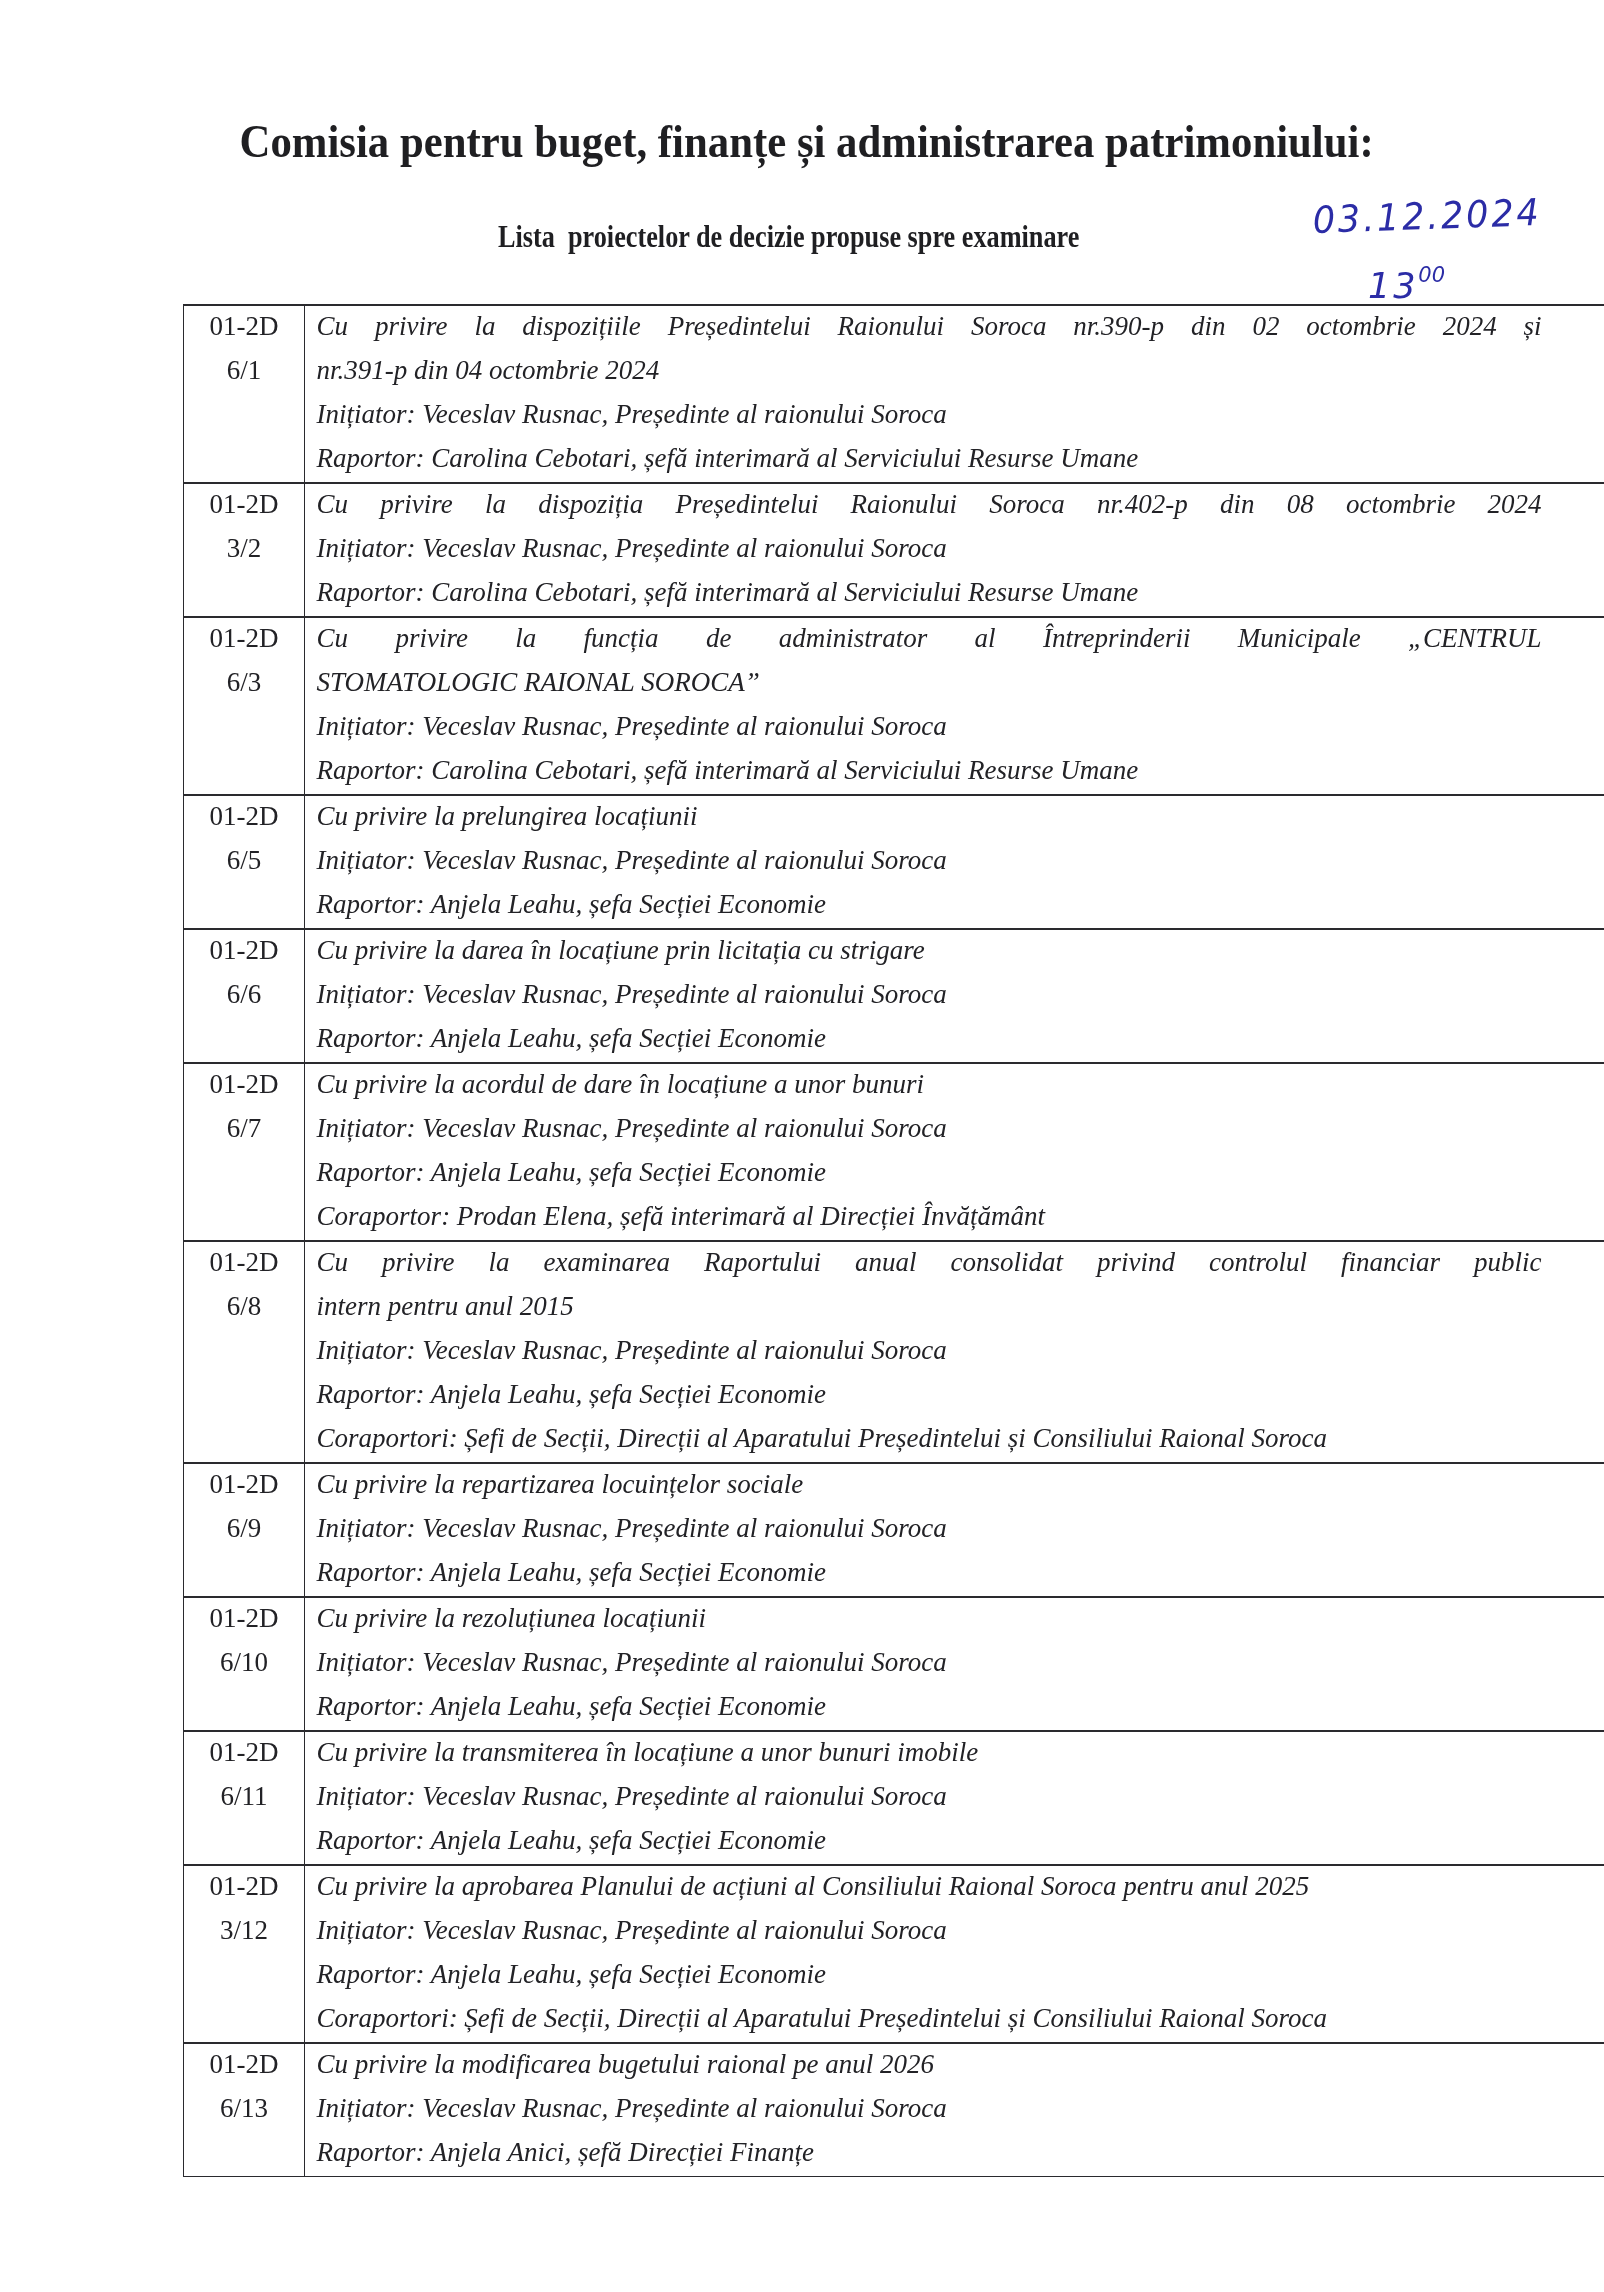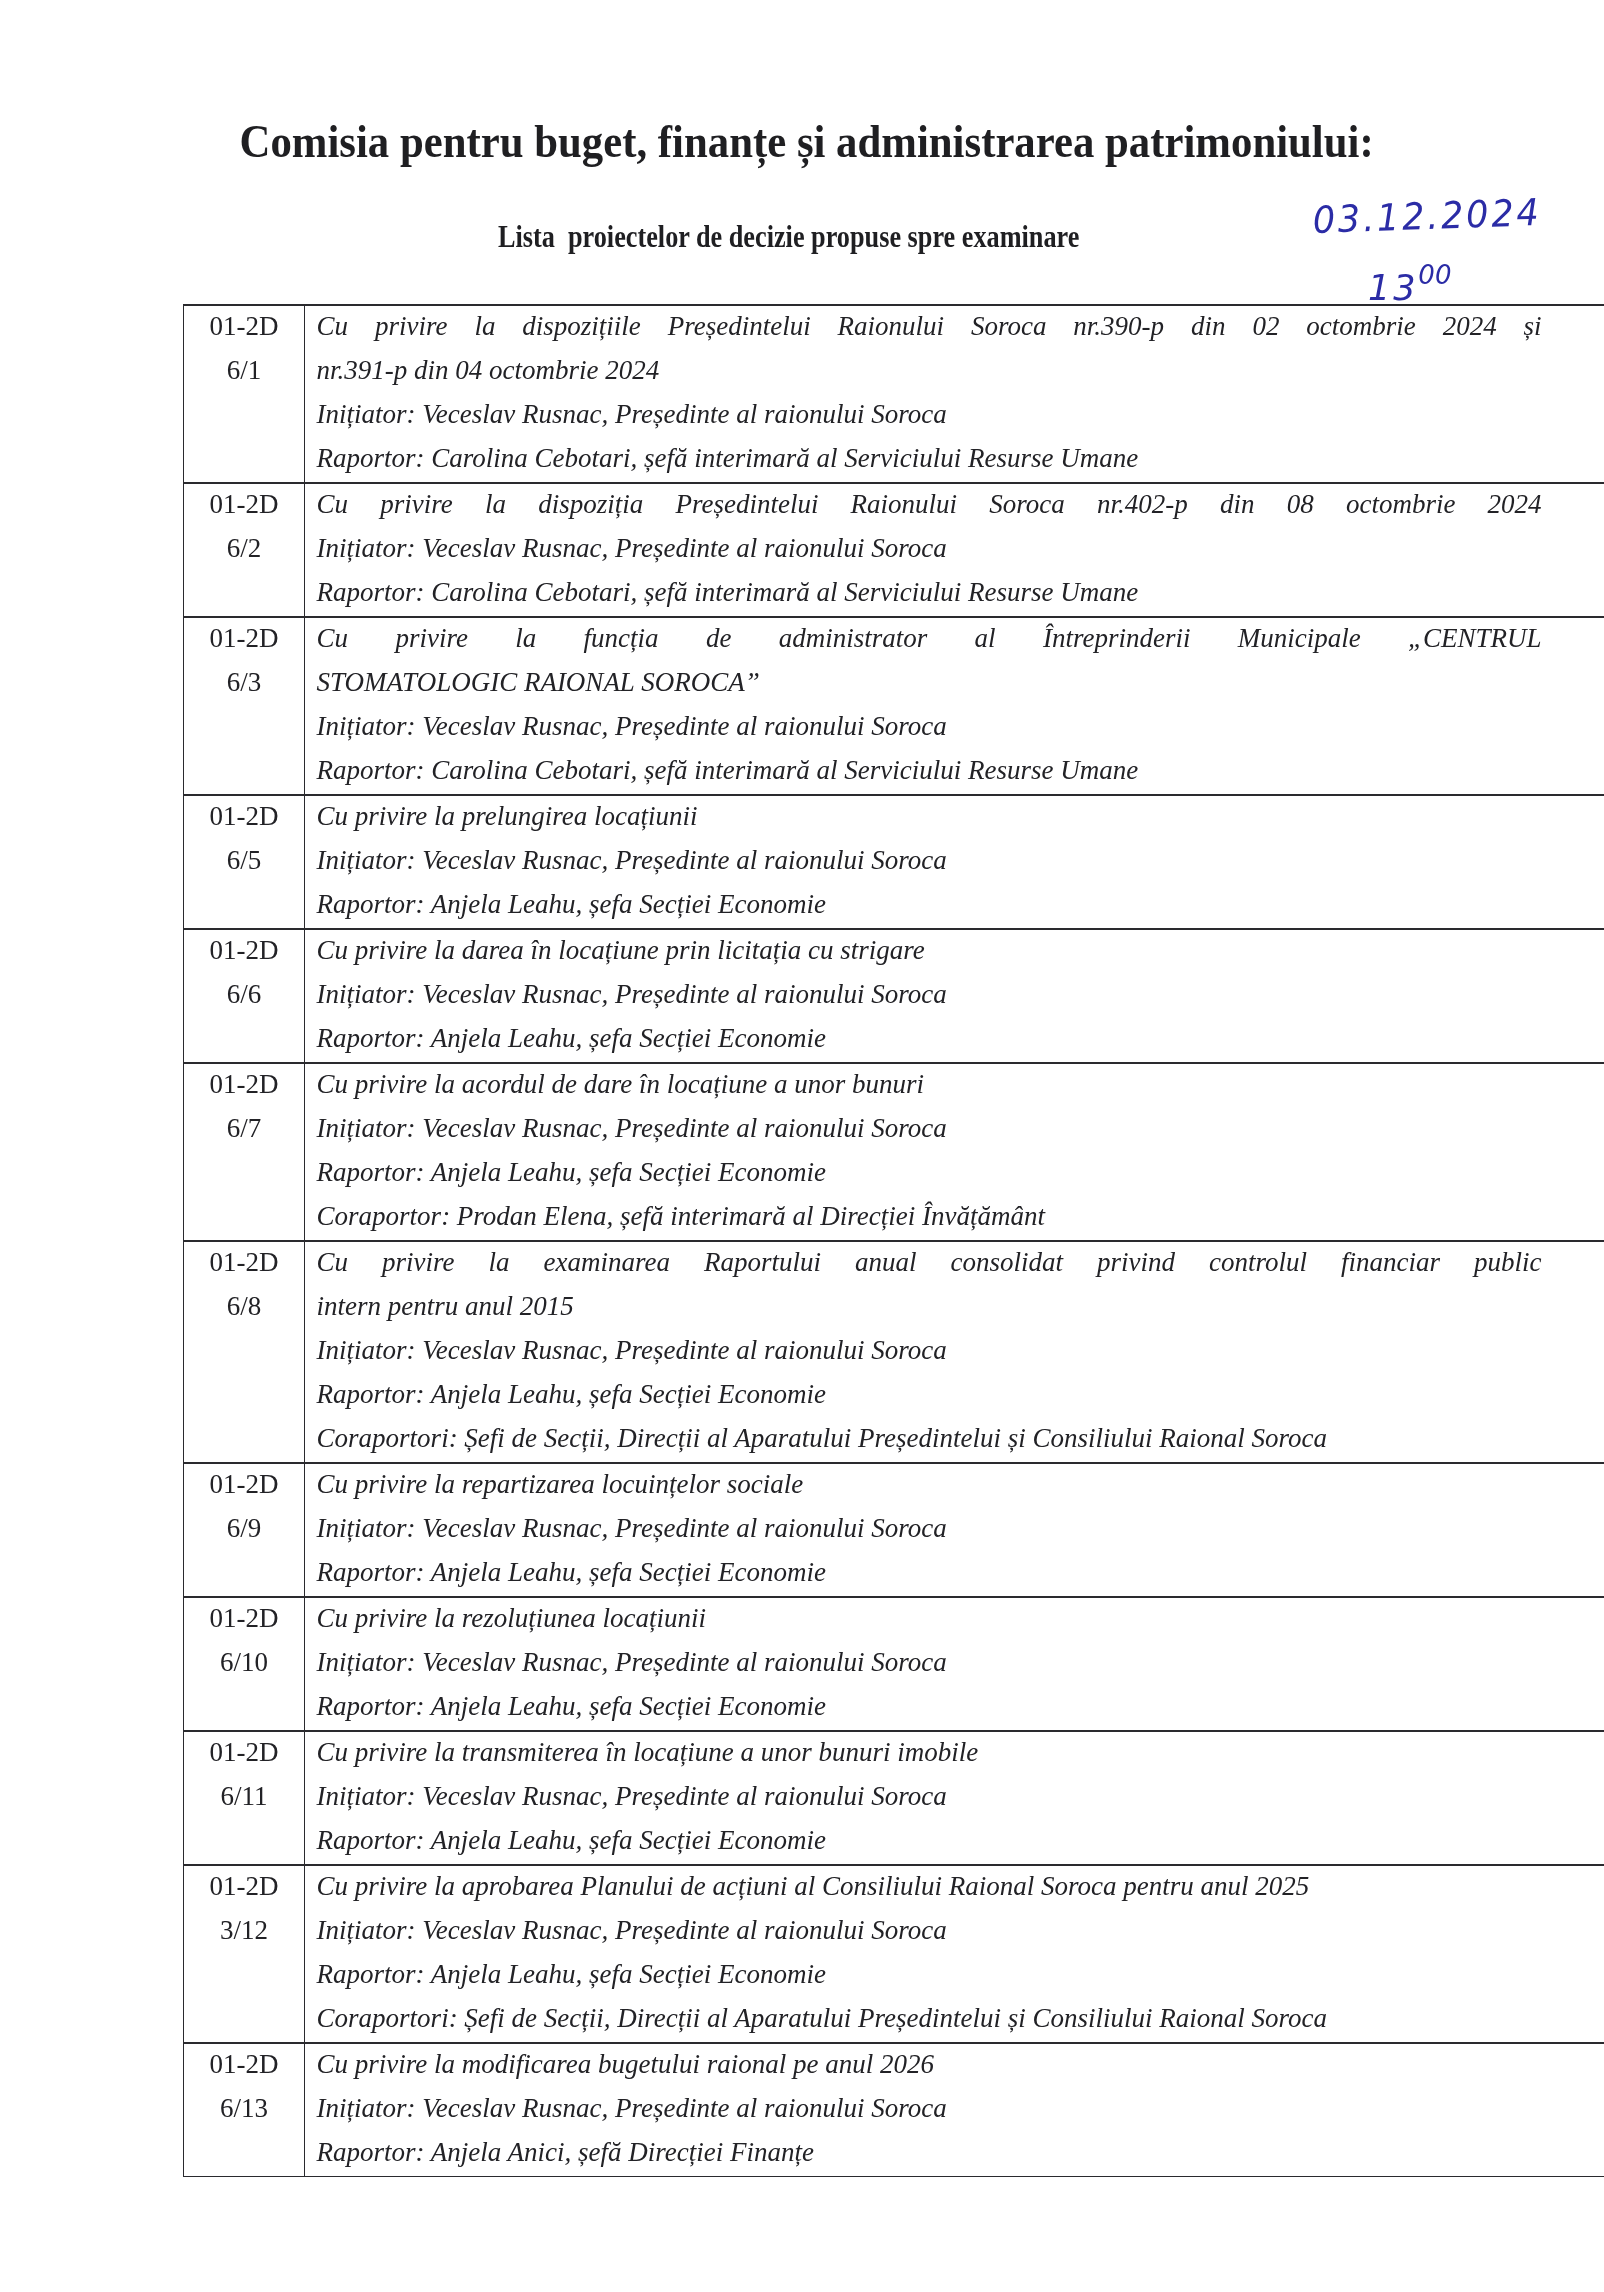--- a/index.html
+++ b/index.html
@@ -14,21 +14,21 @@
     position: absolute; left: 498px; top: 217px;
     font-family: "Liberation Serif", serif; font-weight: bold; font-size: 32px;
     line-height: 39px; white-space: pre; transform: scaleX(0.82); transform-origin: 0 0;
   }
   .handwriting {
     position: absolute; color: #2b2ca6; font-family: "DejaVu Sans", sans-serif;
     font-weight: normal; letter-spacing: 2.9px;
   }
   .hw-date { left: 1312px; top: 199px; font-size: 37px; line-height: 43px; transform: rotate(-2deg) scaleX(0.95); transform-origin: 0 0; font-style: italic; }
   .hw-time { left: 1368px; top: 254px; font-size: 35px; line-height: 43px; font-style: italic; }
-  .hw-time sup { font-size: 26px; vertical-align: 15.5px; letter-spacing: 0; }
+  .hw-time sup { font-size: 21px; vertical-align: 15.5px; letter-spacing: 0; }
 
   table.projects {
     position: absolute; left: 183px; top: 304px; width: 1436px;
     border-collapse: collapse; table-layout: fixed;
     font-family: "Liberation Serif", serif; font-size: 27px; color: #222226;
   }
   table.projects td {
     border: 1.9px solid #2a2a2e; vertical-align: top; padding: 0;
   }
   table.projects tr { border-top: 2.9px solid #2a2a2e; }
@@ -58,21 +58,21 @@
         <td class="body">
           <span class="line justify">Cu privire la dispozițiile Președintelui Raionului Soroca nr.390-p din 02 octombrie 2024 și</span>
           <span class="line">nr.391-p din 04 octombrie 2024</span>
           <span class="line">Inițiator: Veceslav Rusnac, Președinte al raionului Soroca</span>
           <span class="line">Raportor: Carolina Cebotari, șefă interimară al Serviciului Resurse Umane</span>
         </td>
       </tr>
       <tr>
         <td class="code">
           <span class="line">01-2D</span>
-          <span class="line">6/2</span>
+          <span class="line">3/2</span>
         </td>
         <td class="body">
           <span class="line justify">Cu privire la dispoziția Președintelui Raionului Soroca nr.402-p din 08 octombrie 2024</span>
           <span class="line">Inițiator: Veceslav Rusnac, Președinte al raionului Soroca</span>
           <span class="line">Raportor: Carolina Cebotari, șefă interimară al Serviciului Resurse Umane</span>
         </td>
       </tr>
       <tr>
         <td class="code">
           <span class="line">01-2D</span>

